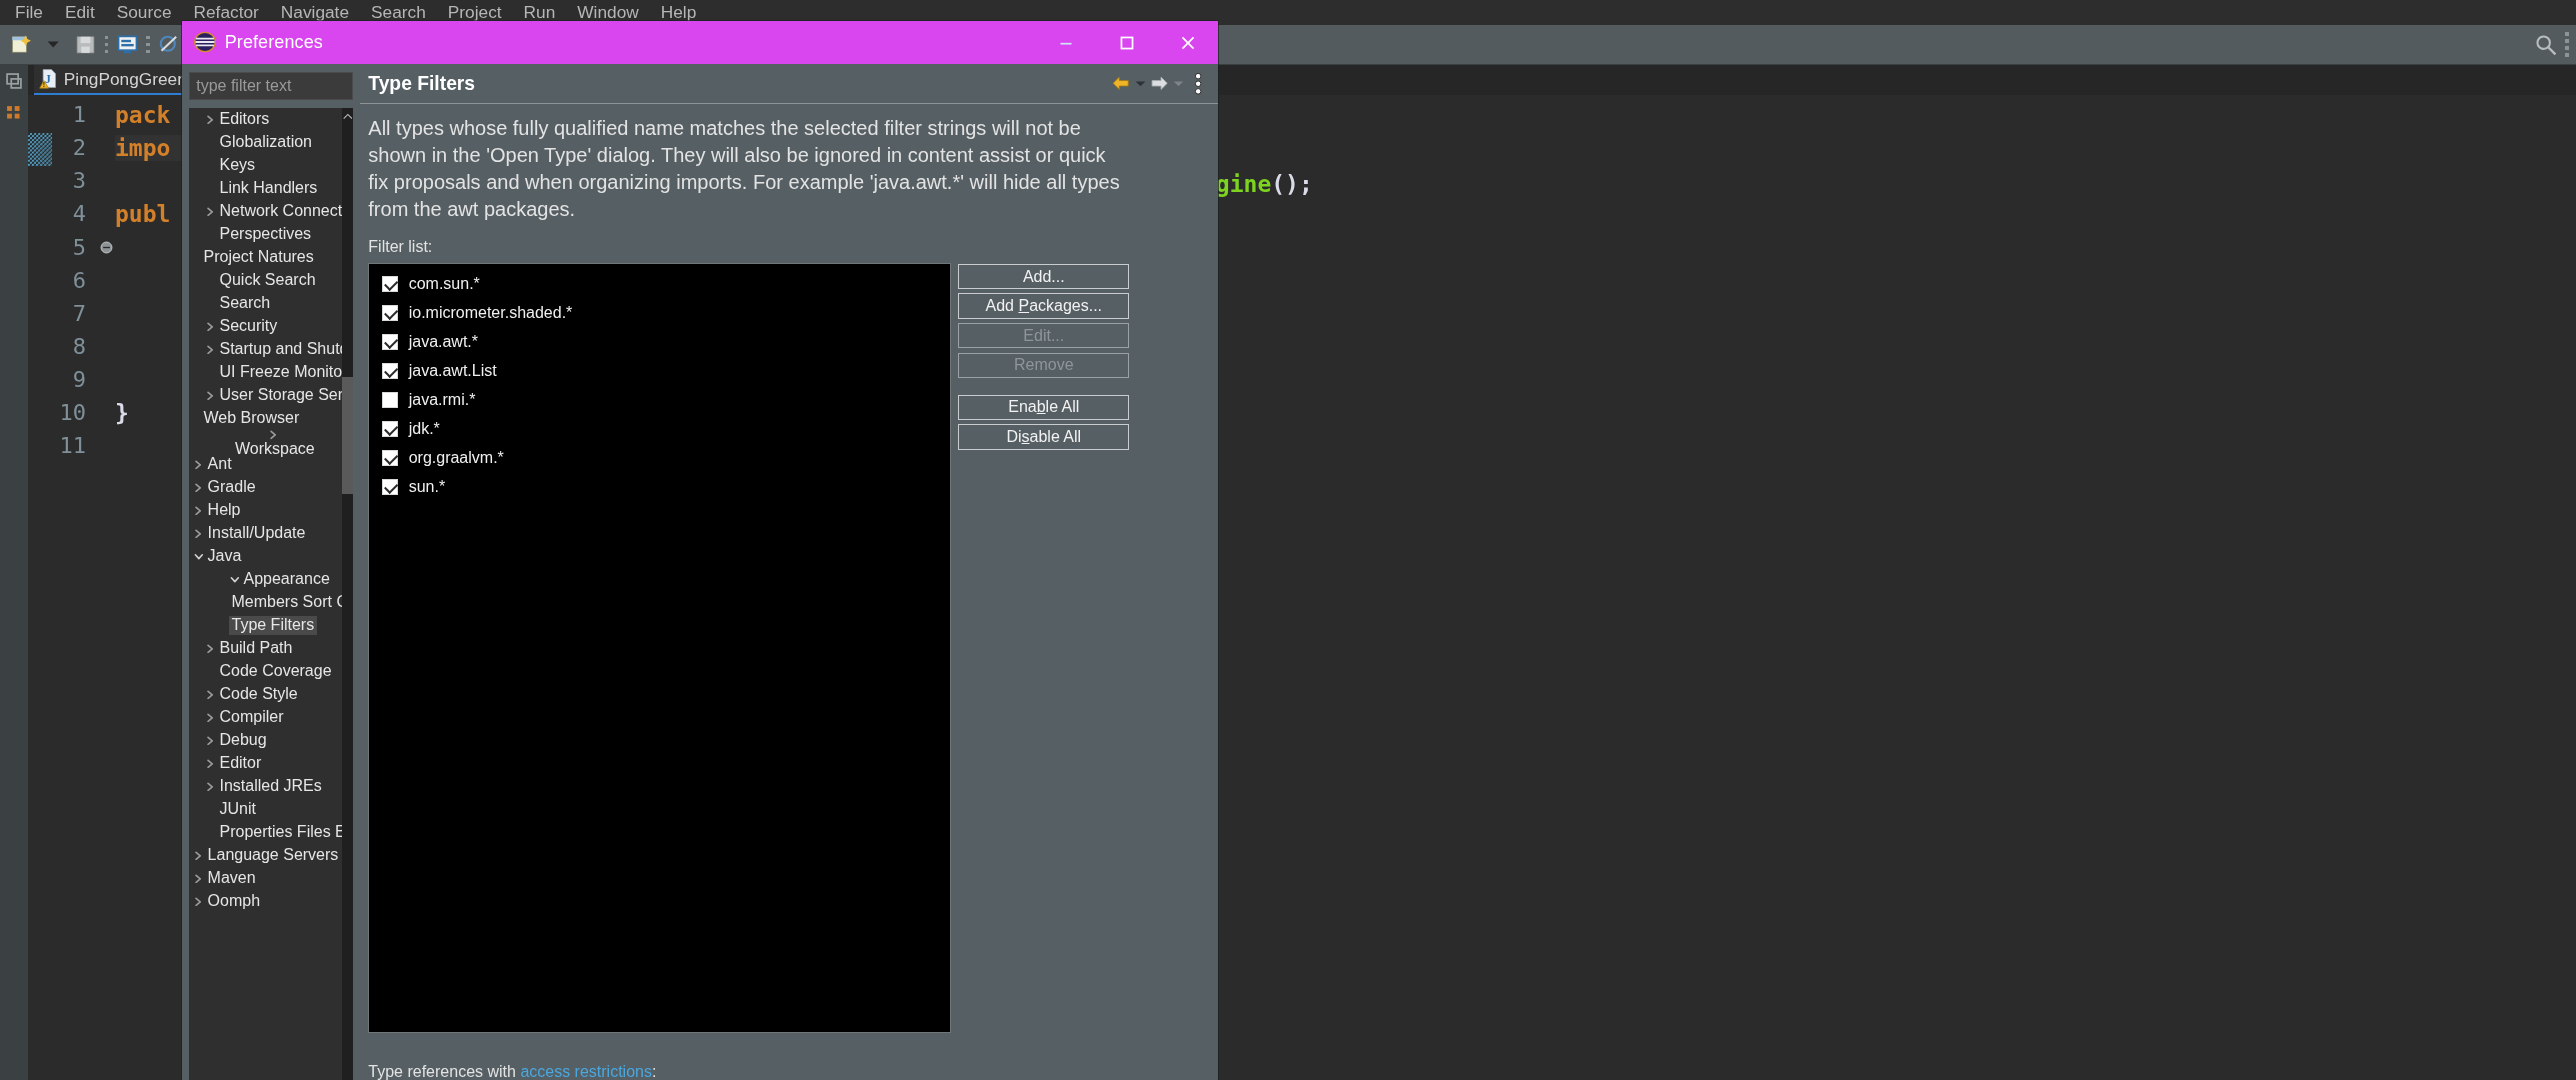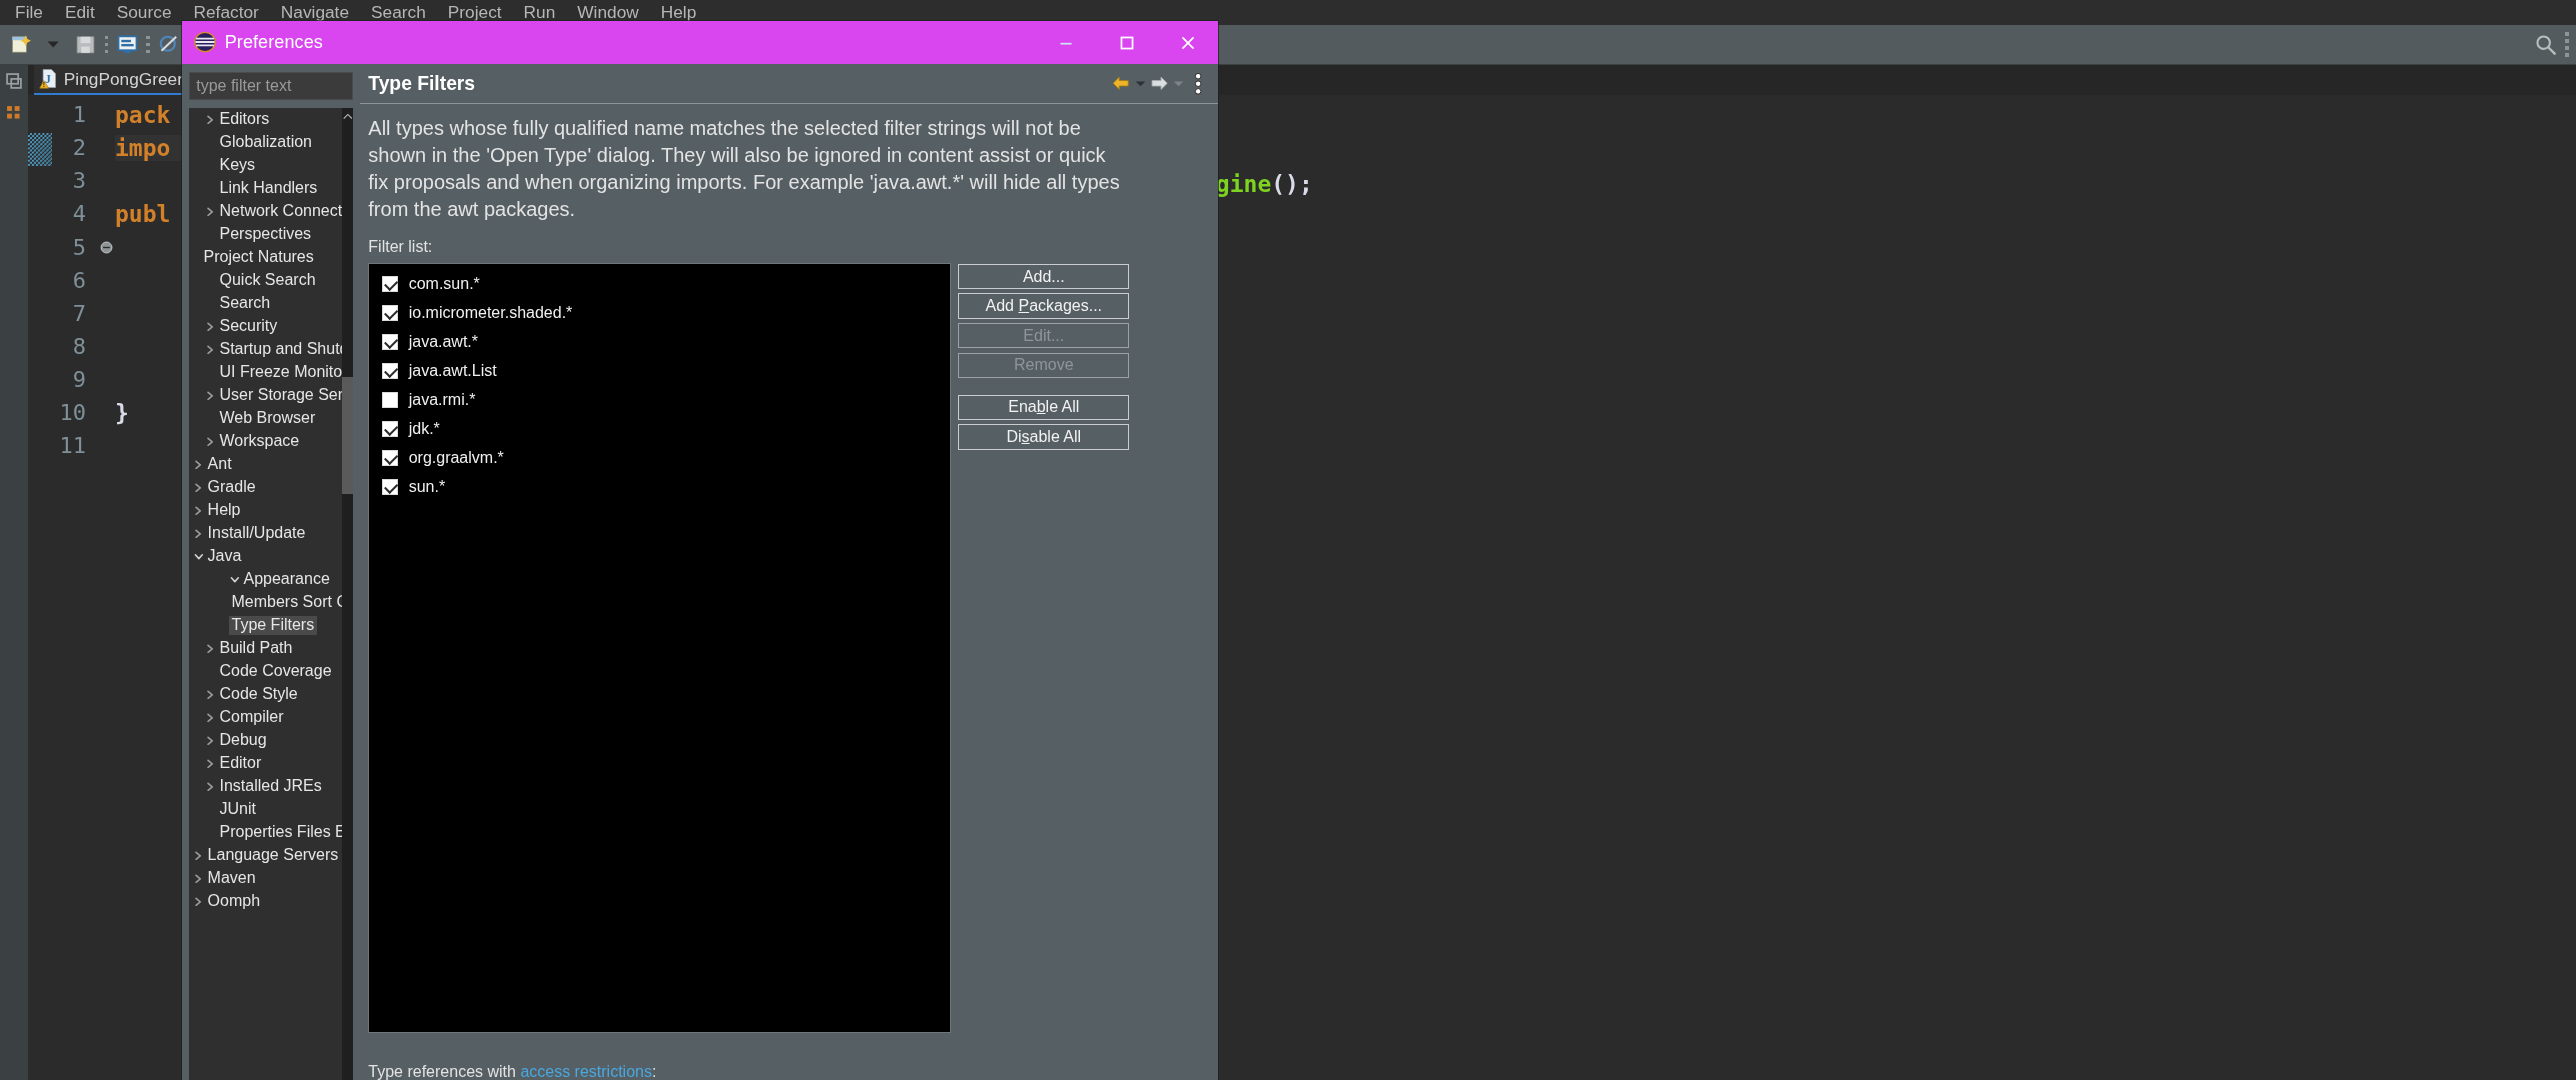--- a/index.html
+++ b/index.html
@@ -519,25 +519,25 @@
               <span class="tlbl">UI Freeze Monitoring</span>
             </div>
             <div class="tnode" style="padding-left: 16px;">
               <span class="arrow">
                 <svg width="9" height="9.7" viewBox="0 0 13 14">
                   <path d="M3 2 L9 7 L3 12" fill="none" stroke="#9b9b9b" stroke-width="2.4" stroke-linecap="round" stroke-linejoin="round"></path>
                 </svg>
               </span>
               <span class="tlbl">User Storage Service</span>
             </div>
-            <div class="tnode" style="padding-left: 16px;">
+            <div class="tnode" style="">
               <span class="arrow"></span>
               <span class="tlbl">Web Browser</span>
             </div>
-            <div class="tnode" style="padding-left: 16px;">
+            <div class="tnode" style="padding-left: 16px; flex-direction: column;">
               <span class="arrow">
                 <svg width="9" height="9.7" viewBox="0 0 13 14">
                   <path d="M3 2 L9 7 L3 12" fill="none" stroke="#9b9b9b" stroke-width="2.4" stroke-linecap="round" stroke-linejoin="round"></path>
                 </svg>
               </span>
               <span class="tlbl">Workspace</span>
             </div>
             <div class="tnode" style="padding-left: 4.1px;">
               <span class="arrow">
                 <svg width="9" height="9.7" viewBox="0 0 13 14">

